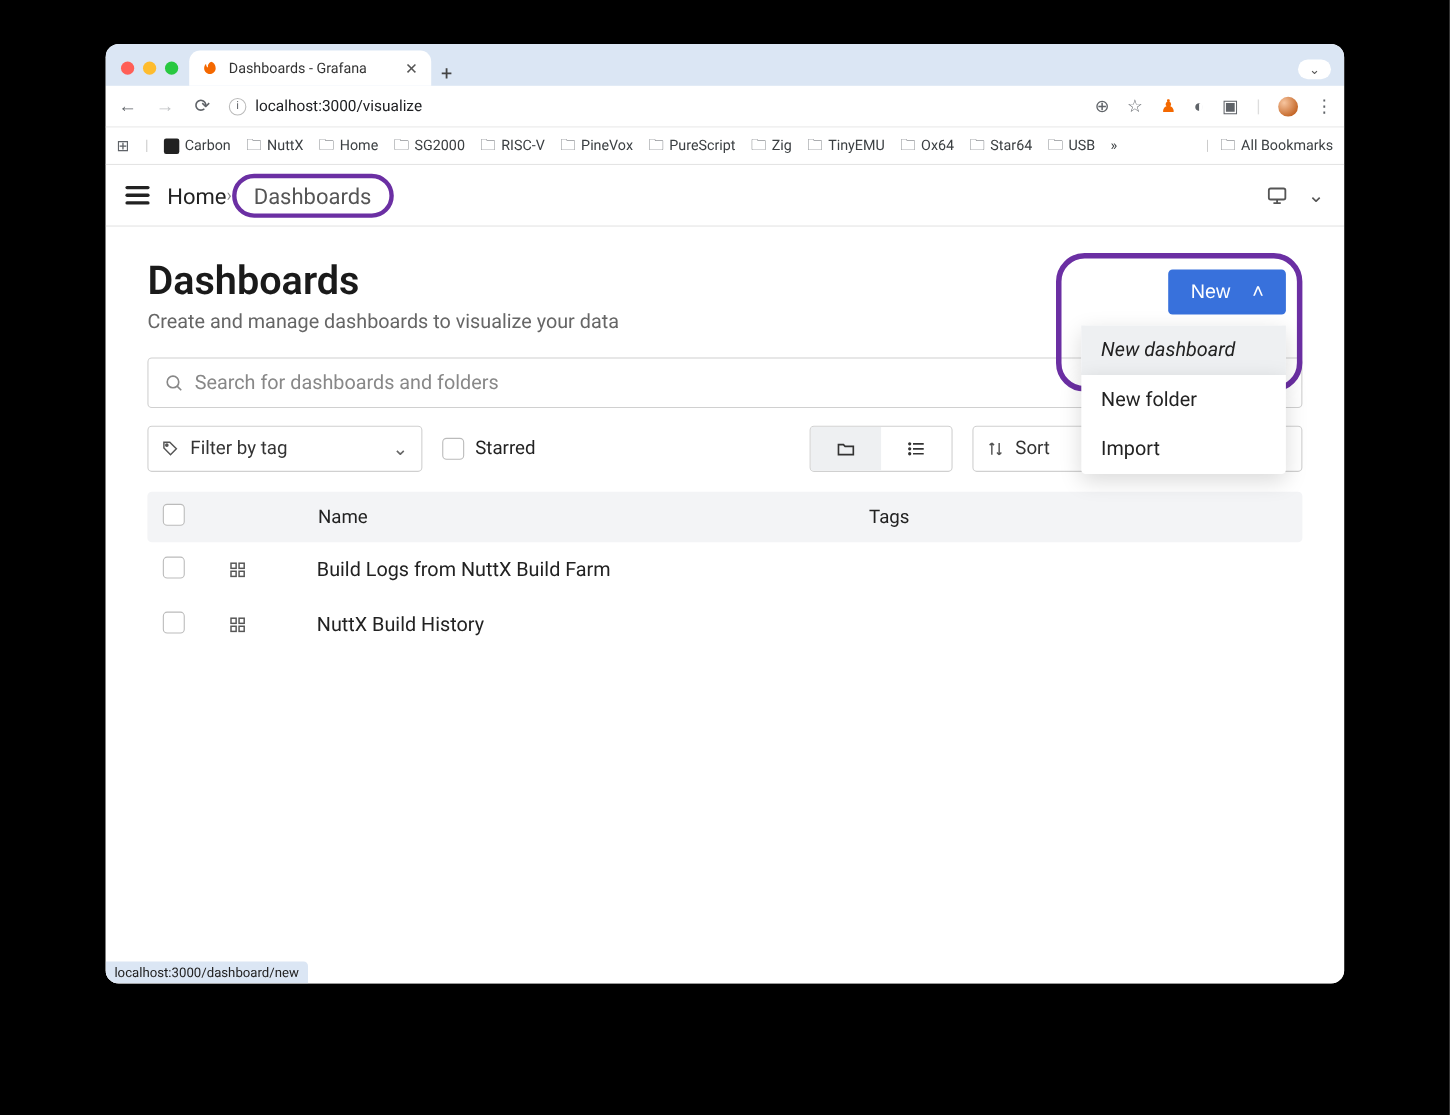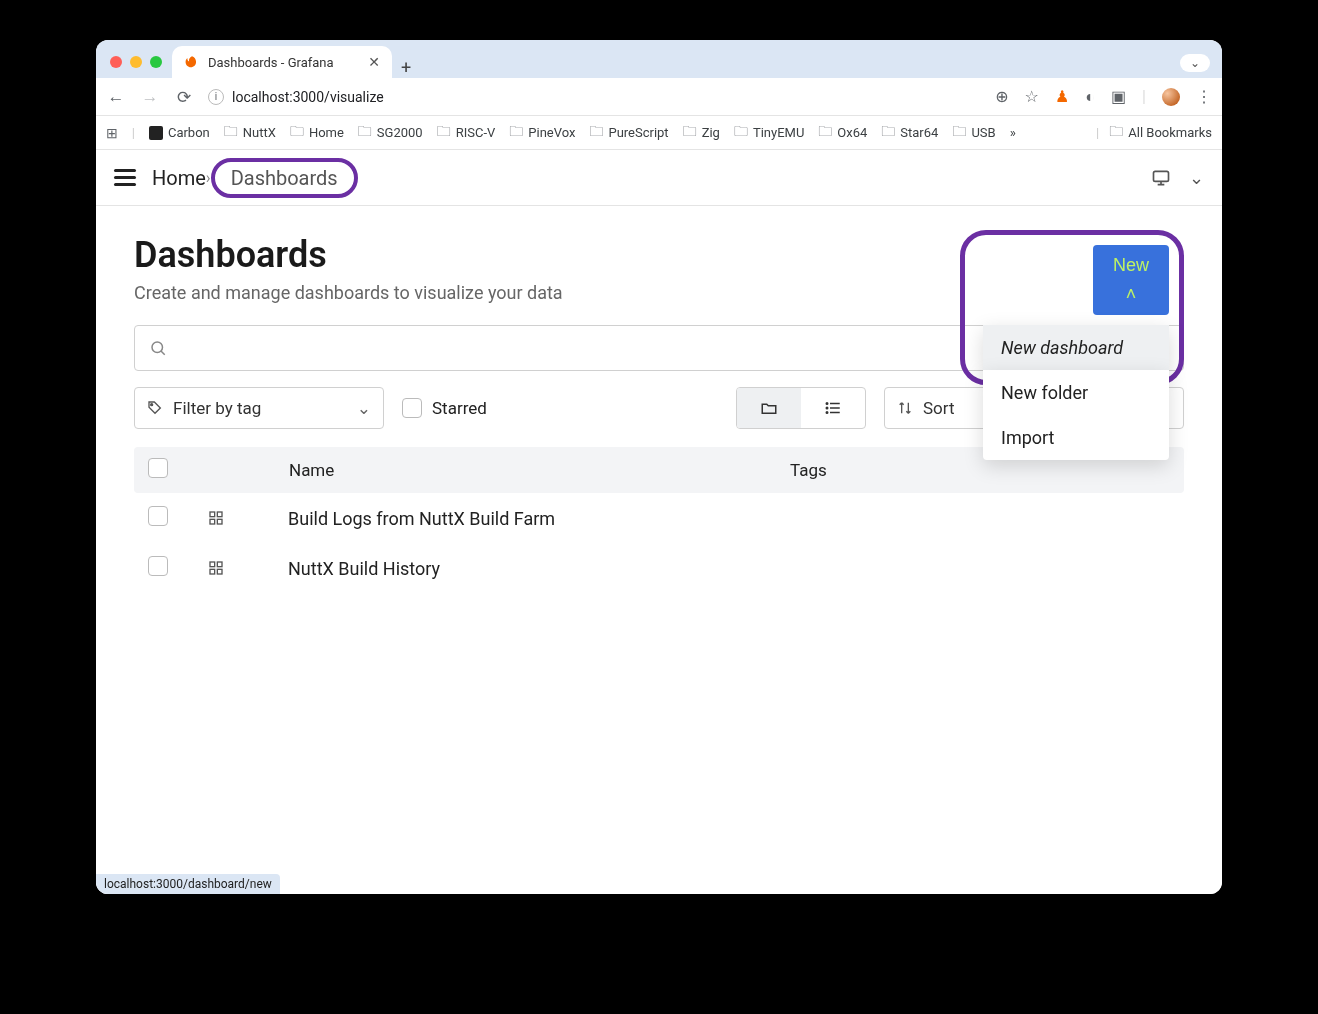--- a/index.html
+++ b/index.html
@@ -132,23 +132,23 @@
 }
 .row-icn { width:80px; display:flex; align-items:center; gap:10px;}
 .dash-icn { font-size:16px; color:#555;}
 .new-wrap {
   position:absolute; top:24px; right:38px;
   border:5px solid #6b2fa3; border-radius:26px;
   padding:10px 10px 10px 18px;
   display:flex; flex-direction:column; align-items:stretch;
 }
 .new-btn {
-  background:#3871dc; color:#bef264; font-size:18px; font-weight:500;
+  background:#3871dc; color:#ffffff; font-size:18px; font-weight:500;
   border:none; border-radius:4px; padding:10px 20px;
-  display:flex; align-items:center; gap:8px; align-self:flex-end; cursor:default;flex-direction:column;
+  display:flex; align-items:center; gap:20px; align-self:flex-end; cursor:default;
 }
 .new-menu {
   margin-top:10px; background:#fff; box-shadow:0 6px 20px rgba(0,0,0,.15);
   border-radius:4px; width:186px; position:relative;
 }
 .new-menu-item { padding:12px 18px; font-size:18px; color:#222;}
 .new-menu-item.hover { background:#eef0f2;font-style:italic;}
 .new-menu-extend {
   position:absolute; left:0; top:100%; background:#fff; box-shadow:0 6px 20px rgba(0,0,0,.15);
   border-radius:0 0 4px 4px; width:186px;
@@ -294,20 +294,21 @@
       <h1 class="page-title">Dashboards</h1>
       <div class="page-sub">Create and manage dashboards to visualize your data</div>
 
       <div class="search-box">
         <span class="mag">
           <svg width="18" height="18" viewBox="0 0 24 24" fill="none" stroke="#888" stroke-width="2">
               <circle cx="11" cy="11" r="7"></circle>
               <line x1="21" y1="21" x2="16" y2="16"></line>
             </svg>
         </span>
+        <span>Search for dashboards and folders</span>
       </div>
 
       <div class="filter-row">
         <div class="tagfilter">
           <span class="tag-icn">
             <svg width="16" height="16" viewBox="0 0 24 24" fill="none" stroke="#555" stroke-width="2">
                 <path d="M20 12l-8 8-9-9V3h8l9 9z"></path>
                 <circle cx="7" cy="7" r="1.5" fill="#555"></circle>
               </svg>
           </span>

